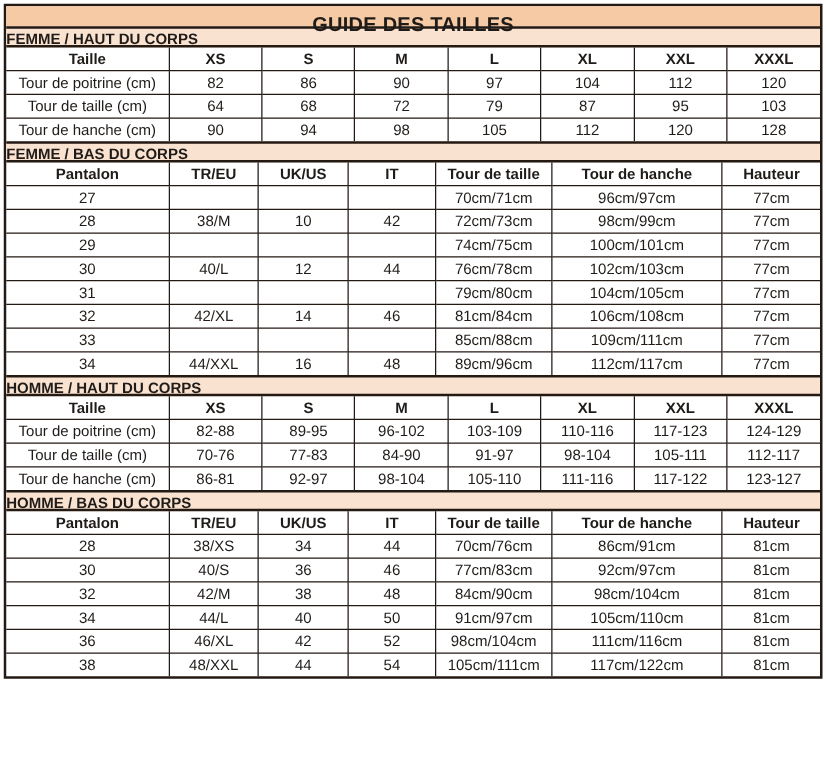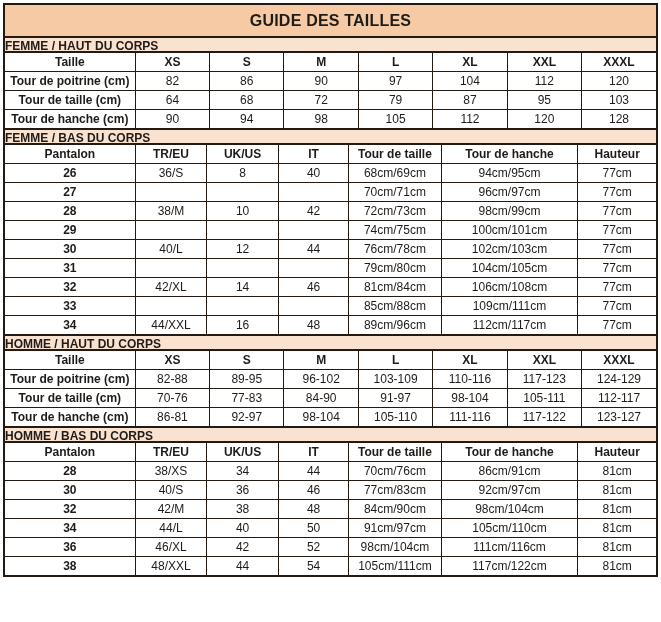--- a/index.html
+++ b/index.html
@@ -10,21 +10,21 @@
     color: #1f1b18;
   }
   .sheet {
     margin: 3px;
     width: 655px;
     border: 2px solid #241a14;
     background: #ffffff;
   }
   .title-band {
     background: #f5caa5;
-    height: 31px;
+    height: 16px;
     line-height: 31px;
     text-align: center;
     font-size: 16px;
     font-weight: bold;
     letter-spacing: 0.2px;
   }
   .band {
     background: #fae2d0;
     height: 17px;
     line-height: 17px;
@@ -46,21 +46,21 @@
     height: 18px;
     line-height: 18px;
     font-size: 12px;
     text-align: center;
     padding: 0 2px;
     overflow: hidden;
     white-space: nowrap;
     font-weight: normal;
   }
   .grid th { font-weight: bold; }
-  .grid td:first-child { font-weight: bold; }
+  .grid td:first-child { font-weight: normal; }
   
   .haut col.c0 { width: 20%; }
   .haut col.cn { width: 11.4286%; }
   
   .bas col.b0 { width: 20%; }
   .bas col.b1 { width: 11%; }
   .bas col.b2 { width: 11%; }
   .bas col.b3 { width: 10.8%; }
   .bas col.b4 { width: 14.2%; }
   .bas col.b5 { width: 21%; }
@@ -146,29 +146,20 @@
             <th>TR/EU</th>
             <th>UK/US</th>
             <th>IT</th>
             <th>Tour de taille</th>
             <th>Tour de hanche</th>
             <th>Hauteur</th>
           </tr>
         </thead>
         <tbody>
           <tr>
-            <td>26</td>
-            <td>36/S</td>
-            <td>8</td>
-            <td>40</td>
-            <td>68cm/69cm</td>
-            <td>94cm/95cm</td>
-            <td>77cm</td>
-          </tr>
-          <tr>
             <td>27</td>
             <td></td>
             <td></td>
             <td></td>
             <td>70cm/71cm</td>
             <td>96cm/97cm</td>
             <td>77cm</td>
           </tr>
           <tr>
             <td>28</td>

